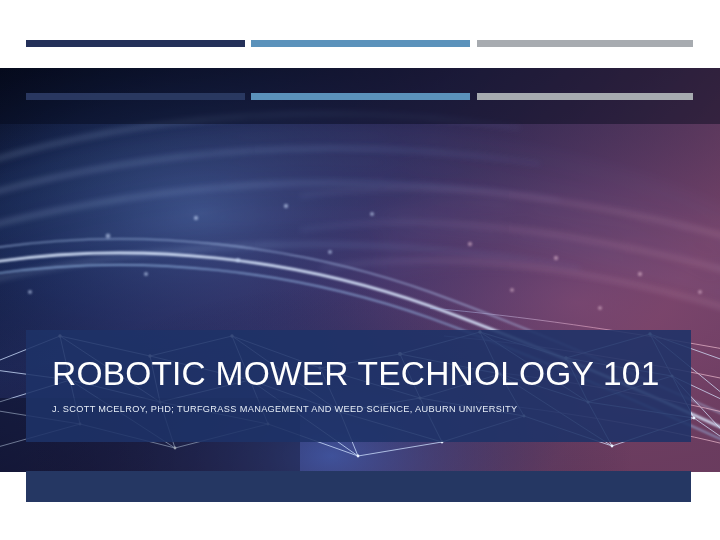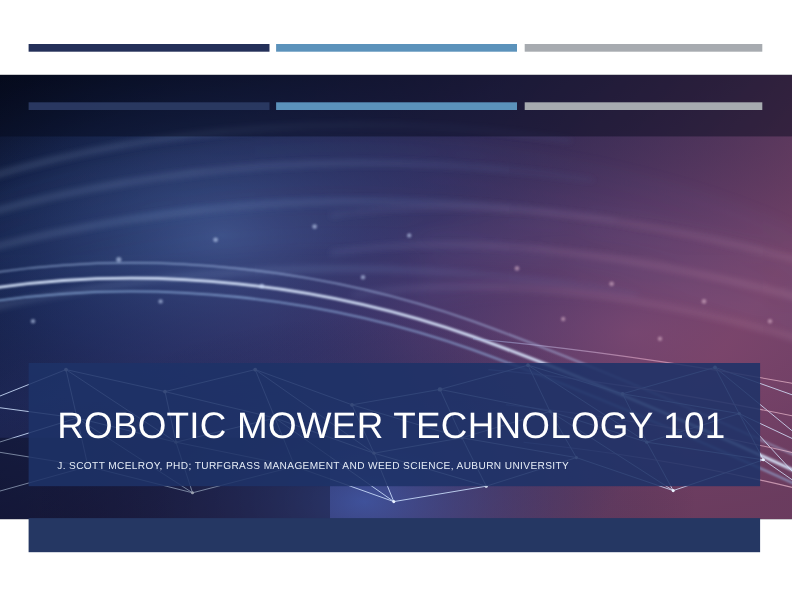--- a/index.html
+++ b/index.html
@@ -74,21 +74,21 @@
     letter-spacing: 0.2px;
     font-weight: normal;
     margin: 0 0 14px 0;
     white-space: nowrap;
   }
   .slide-subtitle {
     color: #e6edf7;
     font-size: 9.2px;
     letter-spacing: 0.35px;
     line-height: 1;
-    margin: 0 0 14px 0;
+    margin: 0 0 28px 0;
     white-space: nowrap;
   }
 
   
   .bottom-band {
     position: absolute;
     left: 26px;
     top: 471px;
     width: 665px;
     height: 31px;

